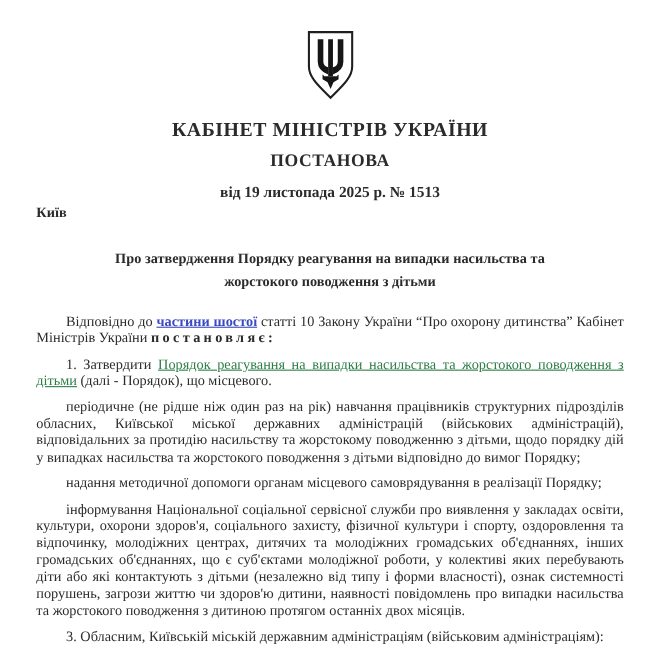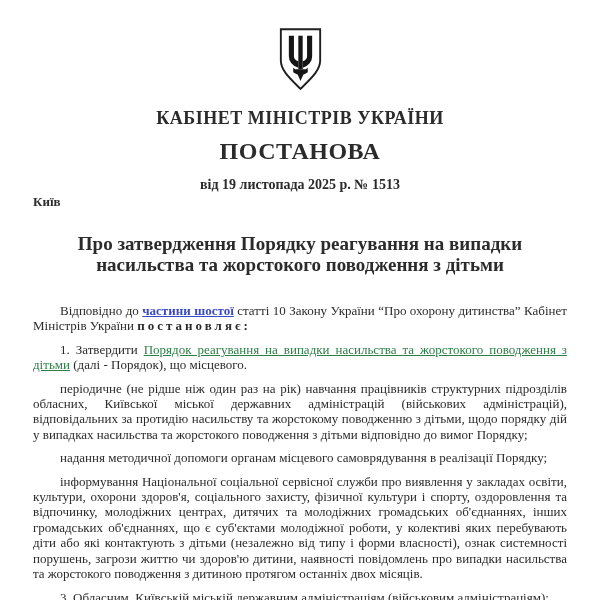--- a/index.html
+++ b/index.html
@@ -29,44 +29,44 @@
   .org-name {
     text-align: center;
     font-weight: bold;
     font-size: 18px;
     letter-spacing: 0.5px;
     margin-top: 2px;
   }
   .doc-type {
     text-align: center;
     font-weight: bold;
-    font-size: 24px;
+    font-size: 16px;
     letter-spacing: 0.5px;
     margin-top: 9px;
   }
   .date-line {
     text-align: center;
     font-weight: bold;
     font-size: 14px;
     margin-top: 12px;
   }
   .city {
     font-weight: bold;
     font-size: 13px;
     margin-top: 1px;
   }
   .doc-title {
     text-align: center;
     font-weight: bold;
-    font-size: 19px;
+    font-size: 13px;
     line-height: 21px;
     max-width: 452px;
     margin: 23px auto 0 auto;
   }
-  .body-text { margin-top: 28px; }
+  .body-text { margin-top: 18px; }
   .body-text p {
     font-size: 13px;
     line-height: 15.4px;
     text-align: justify;
     text-indent: 27px;
     margin-bottom: 8px;
   }
   a.link-blue {
     color: var(--link-blue);
     font-weight: bold;

